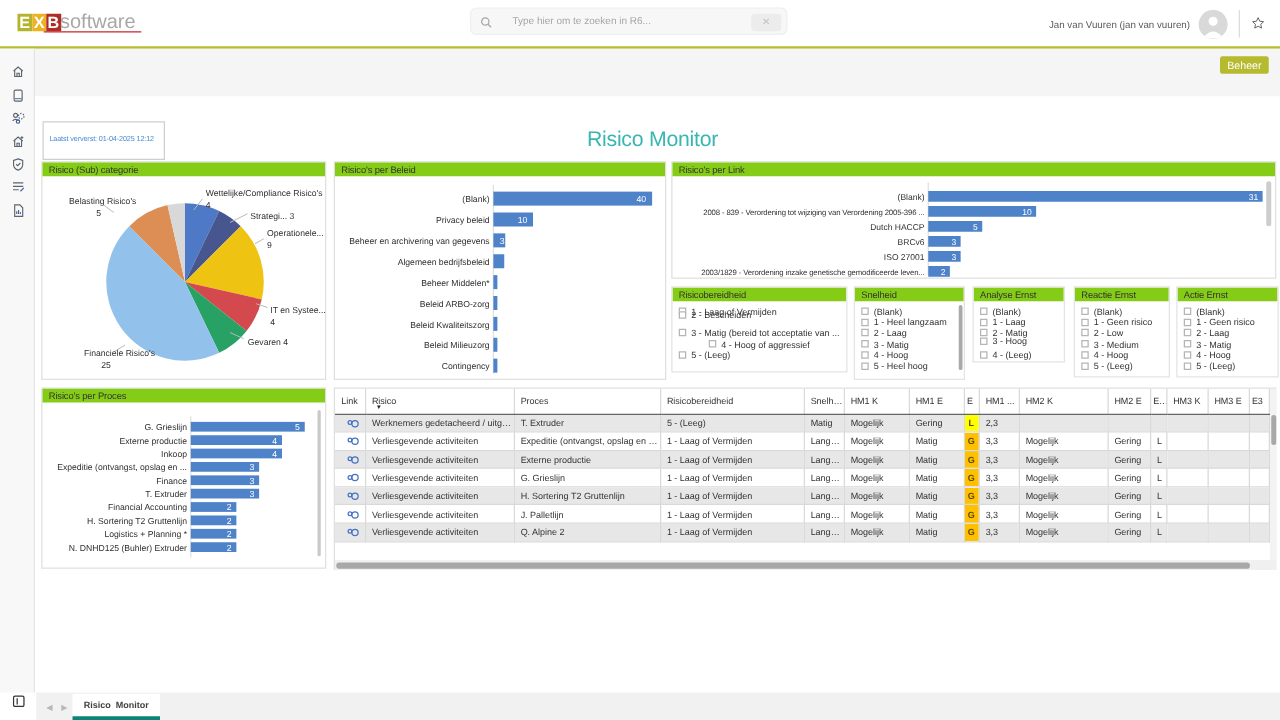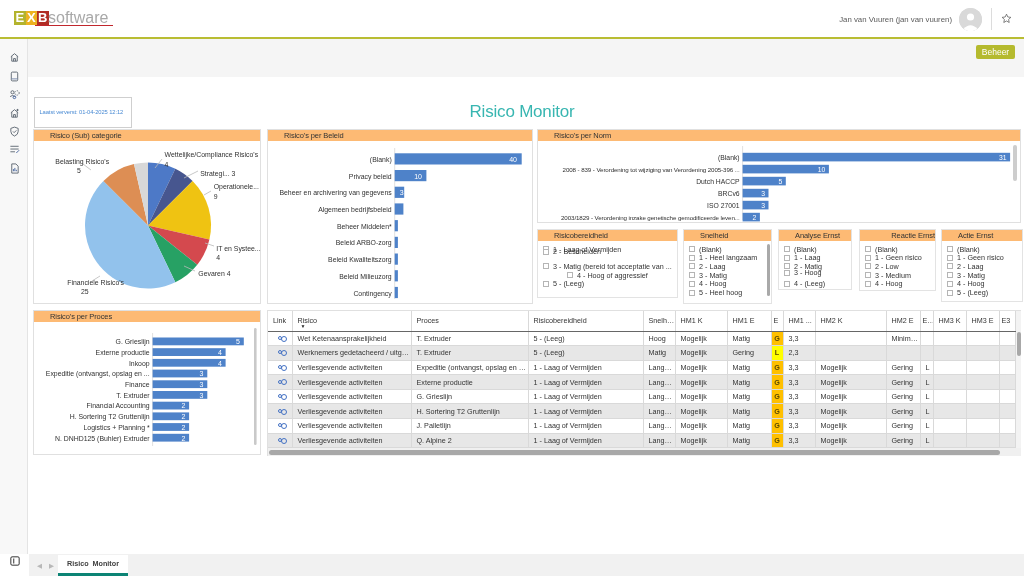--- a/index.html
+++ b/index.html
@@ -34,22 +34,22 @@
   border-right:1px solid #e4e4e4; }
 .sbi { position:absolute; left:9px; width:11px; height:11px; }
 
 #canvas { position:absolute; left:29px; top:77px; width:995px; height:477px; background:#fff; }
 #laatst { position:absolute; left:33.5px; top:96.5px; width:98px; height:31px; background:#fff;
   border:1px solid #cfcfcf; }
 #laatst span { position:absolute; left:5px; top:11px; font-size:5.8px; letter-spacing:-0.1px; color:#4a8bd4; white-space:nowrap; }
 #title { position:absolute; left:0px; top:102px; width:1044px; text-align:center;
   font-size:17px; letter-spacing:-0.2px; font-weight:normal; color:#38b6b1; }
 .panel { position:absolute; background:#fff; border:1px solid #e0e0e0; }
-.phead { position:absolute; left:0; top:0; right:0; height:11px; background:#fdba74;
-  font-size:7.5px; letter-spacing:-0.1px; color:#333; padding-left:16px; line-height:11.5px; white-space:nowrap; }
+.phead { position:absolute; left:0; top:0; right:0; height:11px; background:#84cc16;
+  font-size:7.5px; letter-spacing:-0.1px; color:#333; padding-left:5px; line-height:11.5px; white-space:nowrap; }
 .svgchart { position:absolute; }
 
 .slicer { position:absolute; background:#fff; border:1px solid #e3e3e3; overflow:hidden; }
 .sitem { position:absolute; left:5px; height:9px; font-size:7.2px; color:#333; white-space:nowrap; }
 .cb { display:inline-block; width:6px; height:6px; border:1px solid #b5b5b5; background:#fff;
   margin-right:4px; vertical-align:-0.5px; }
 
 #tblwrap { position:absolute; left:267px; top:310px; width:754px; height:146px; background:#fff;
   border:1px solid #e0e0e0; font-size:7.2px; color:#333; }
 table { border-collapse:collapse; table-layout:fixed; width:747px; }
@@ -74,20 +74,28 @@
 <body>
 <div id="canvas"></div>
 <div id="topbar">
   <div id="logo">
     <div class="logoblk" style="left:0; background:#b3b32d;">E</div>
     <div class="logoblk" style="left:11.5px; background:#edb220;">X</div>
     <div class="logoblk" style="left:23px; background:#b02c24;">B</div>
     <div id="logo-sw">software</div>
     <div id="logo-line"></div>
   </div>
+  <div id="searchbox">
+    <svg style="position:absolute;left:7px;top:6px;" width="10" height="10" viewBox="0 0 13 13">
+      <circle cx="5.5" cy="5.5" r="3.8" fill="none" stroke="#a6a6a6" stroke-width="1.3"></circle>
+      <line x1="8.3" y1="8.3" x2="11.5" y2="11.5" stroke="#a6a6a6" stroke-width="1.3"></line>
+    </svg>
+    <div id="searchtext">Type hier om te zoeken in R6...</div>
+    <div id="searchbtn">✕</div>
+  </div>
   <div id="username">Jan van Vuuren (jan van vuuren)</div>
   <div id="avatar">
     <svg width="23" height="23" viewBox="0 0 23 23">
       <circle cx="11.5" cy="11.5" r="11.5" fill="#d9d9d9"></circle>
       <circle cx="11.5" cy="9" r="3.6" fill="#fff"></circle>
       <path d="M4.5,21 Q11.5,13.5 18.5,21 L18.5,23 L4.5,23 Z" fill="#fff"></path>
     </svg>
   </div>
   <div id="sep1"></div>
   <svg style="position:absolute;left:1001px;top:13px;" width="11" height="11" viewBox="0 0 24 24">
@@ -133,21 +141,21 @@
   </div>
 <div id="title">Risico Monitor</div>
 
 <div class="panel" id="p1" style="left:33px; top:129px; width:228px; height:175px;">
   <div class="phead">Risico (Sub) categorie</div>
 </div>
 <div class="panel" id="p2" style="left:267px; top:129px; width:266px; height:175px;">
   <div class="phead">Risico's per Beleid</div>
 </div>
 <div class="panel" id="p3" style="left:537px; top:129px; width:484px; height:94px;">
-  <div class="phead">Risico's per Norm</div>
+  <div class="phead">Risico's per Link</div>
 </div>
 <div class="panel" id="p4" style="left:33px; top:310px; width:228px; height:145px;">
   <div class="phead">Risico's per Proces</div>
 </div>
 <svg class="svgchart" style="left:33px;top:140px;" width="228" height="163" viewBox="0 0 228 163" font-family="Liberation Sans, sans-serif">
 <g>
 <path d="M115.0,85.5 L115.00,22.50 A63.0,63.0 0 0 1 142.33,28.74 Z" fill="#4D79C7"></path>
 <path d="M115.0,85.5 L142.33,28.74 A63.0,63.0 0 0 1 159.55,40.95 Z" fill="#47568F"></path>
 <path d="M115.0,85.5 L159.55,40.95 A63.0,63.0 0 0 1 176.42,99.52 Z" fill="#EFC312"></path>
 <path d="M115.0,85.5 L176.42,99.52 A63.0,63.0 0 0 1 164.26,124.78 Z" fill="#D4494E"></path>
@@ -297,21 +305,21 @@
   <div style="position:absolute;right:1px;top:14px;width:3.5px;height:52px;background:#a9a9a9;border-radius:2px;"></div>
 </div>
 <div class="slicer" style="left:778px;top:229px;width:74px;height:61px;">
   <div class="phead">Analyse Ernst</div>
   <div class="sitem" style="top:14.5px;"><span class="cb"></span>(Blank)</div>
   <div class="sitem" style="top:23.2px;"><span class="cb"></span>1 - Laag</div>
   <div class="sitem" style="top:31.9px;"><span class="cb"></span>2 - Matig</div>
   <div class="sitem" style="top:38px;"><span class="cb"></span>3 - Hoog</div>
   <div class="sitem" style="top:49.3px;"><span class="cb"></span>4 - (Leeg)</div>
 </div>
-<div class="slicer" style="left:859px;top:229px;width:77px;height:62px;text-align:right;">
+<div class="slicer" style="left:859px;top:229px;width:77px;height:73px;">
   <div class="phead">Reactie Ernst</div>
   <div class="sitem" style="top:14.5px;"><span class="cb"></span>(Blank)</div>
   <div class="sitem" style="top:23.2px;"><span class="cb"></span>1 - Geen risico</div>
   <div class="sitem" style="top:31.9px;"><span class="cb"></span>2 - Low</div>
   <div class="sitem" style="top:40.6px;"><span class="cb"></span>3 - Medium</div>
   <div class="sitem" style="top:49.3px;"><span class="cb"></span>4 - Hoog</div>
   <div class="sitem" style="top:58px;"><span class="cb"></span>5 - (Leeg)</div>
 </div>
 <div class="slicer" style="left:941px;top:229px;width:82px;height:73px;">
   <div class="phead">Actie Ernst</div>
@@ -354,37 +362,20 @@
 <th>HM1 ...</th>
           <th>HM2 K</th>
           <th>HM2 E</th>
           <th style="padding:0 0 0 2px;">E...</th>
           <th>HM3 K</th>
           <th>HM3 E</th>
           <th style="padding:0 0 0 2px;">E3</th>
 </tr>
       </thead>
 <tbody>
-<tr>
-<td class="lk"><span class="chain"></span></td>
-          <td>Wet Ketenaansprakelijkheid</td>
-          <td>T. Extruder</td>
-          <td>5 - (Leeg)</td>
-          <td>Hoog</td>
-<td>Mogelijk</td>
-          <td>Matig</td>
-          <td class="e" style="background:#FFC000;">G</td>
-          <td>3,3</td>
-          <td></td>
-          <td>Minimaal</td>
-          <td></td>
-          <td></td>
-          <td></td>
-          <td></td>
-</tr>
 <tr class="g">
 <td class="lk"><span class="chain"></span></td>
           <td>Werknemers gedetacheerd / uitgezon...</td>
           <td>T. Extruder</td>
           <td>5 - (Leeg)</td>
           <td>Matig</td>
 <td>Mogelijk</td>
           <td>Gering</td>
           <td class="e" style="background:#FFFF00;">L</td>
           <td>2,3</td>

